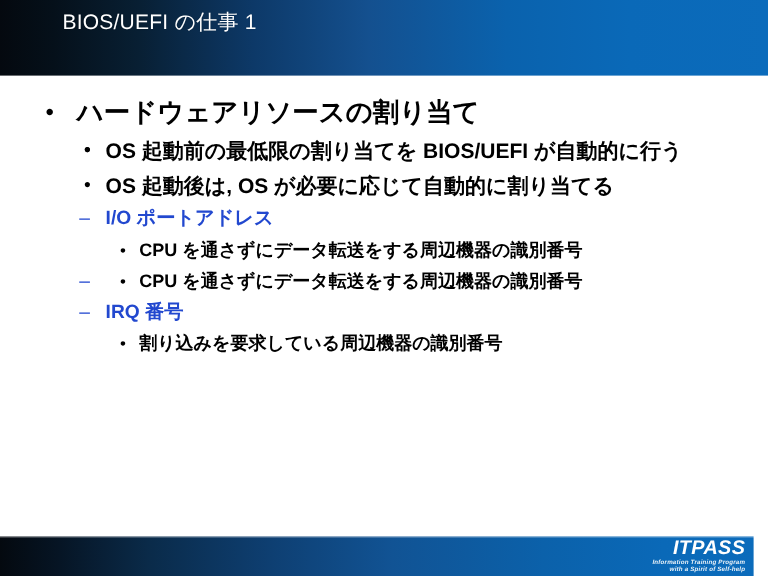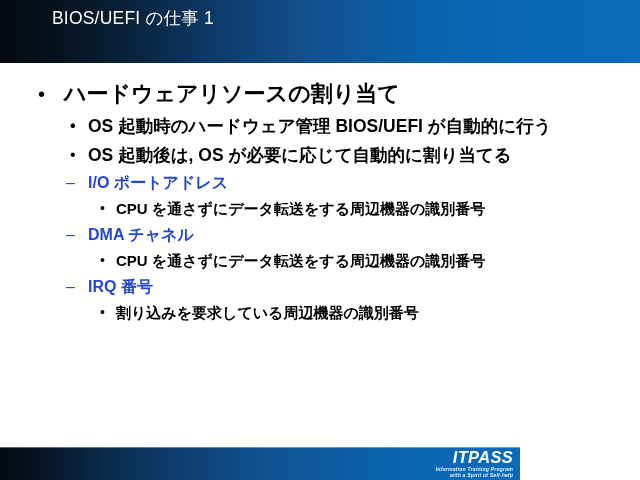--- a/index.html
+++ b/index.html
@@ -131,21 +131,21 @@
     left: 100px;
     top: 0;
     font-size: 14px;
   }
 
   
   #footer-bar {
     position: absolute;
     left: 0;
     bottom: 0;
-    width: 520px;
+    width: 628px;
     height: 33px;
     background: linear-gradient(to right,
       #04090f 0%,
       #061525 8%,
       #0a2b4a 20%,
       #0e3f72 36%,
       #115394 52%,
       #0b61aa 72%,
       #0a69b8 88%,
       #0b6bbb 100%);
@@ -200,41 +200,40 @@
       <span class="marker">•</span>
       <span class="btext">ハードウェアリソースの割り当て</span>
     </div>
 
     <div class="bullet lv2">
       <span class="marker">•</span>
     </div>
 
     <div class="bullet lv2">
       <span class="marker">•</span>
-      <span class="btext">OS 起動時のハードウェア管理 BIOS/UEFI が自動的に行う</span>
+      <span class="btext">OS 起動前の最低限の割り当てを BIOS/UEFI が自動的に行う</span>
     </div>
 
     <div class="bullet lv2">
       <span class="marker">•</span>
       <span class="btext">OS 起動後は, OS が必要に応じて自動的に割り当てる</span>
     </div>
 
     <div class="bullet lv3">
       <span class="marker">–</span>
       <span class="btext">I/O ポートアドレス</span>
     </div>
 
     <div class="bullet lv4">
       <span class="marker">•</span>
       <span class="btext">CPU を通さずにデータ転送をする周辺機器の識別番号</span>
     </div>
 
     <div class="bullet lv3">
       <span class="marker">–</span>
-      <span class="btext">DMA チャネル</span>
     </div>
 
     <div class="bullet lv4">
       <span class="marker">•</span>
       <span class="btext">CPU  を通さずにデータ転送をする周辺機器の識別番号</span>
     </div>
 
     <div class="bullet lv3">
       <span class="marker">–</span>
       <span class="btext">IRQ 番号</span>

